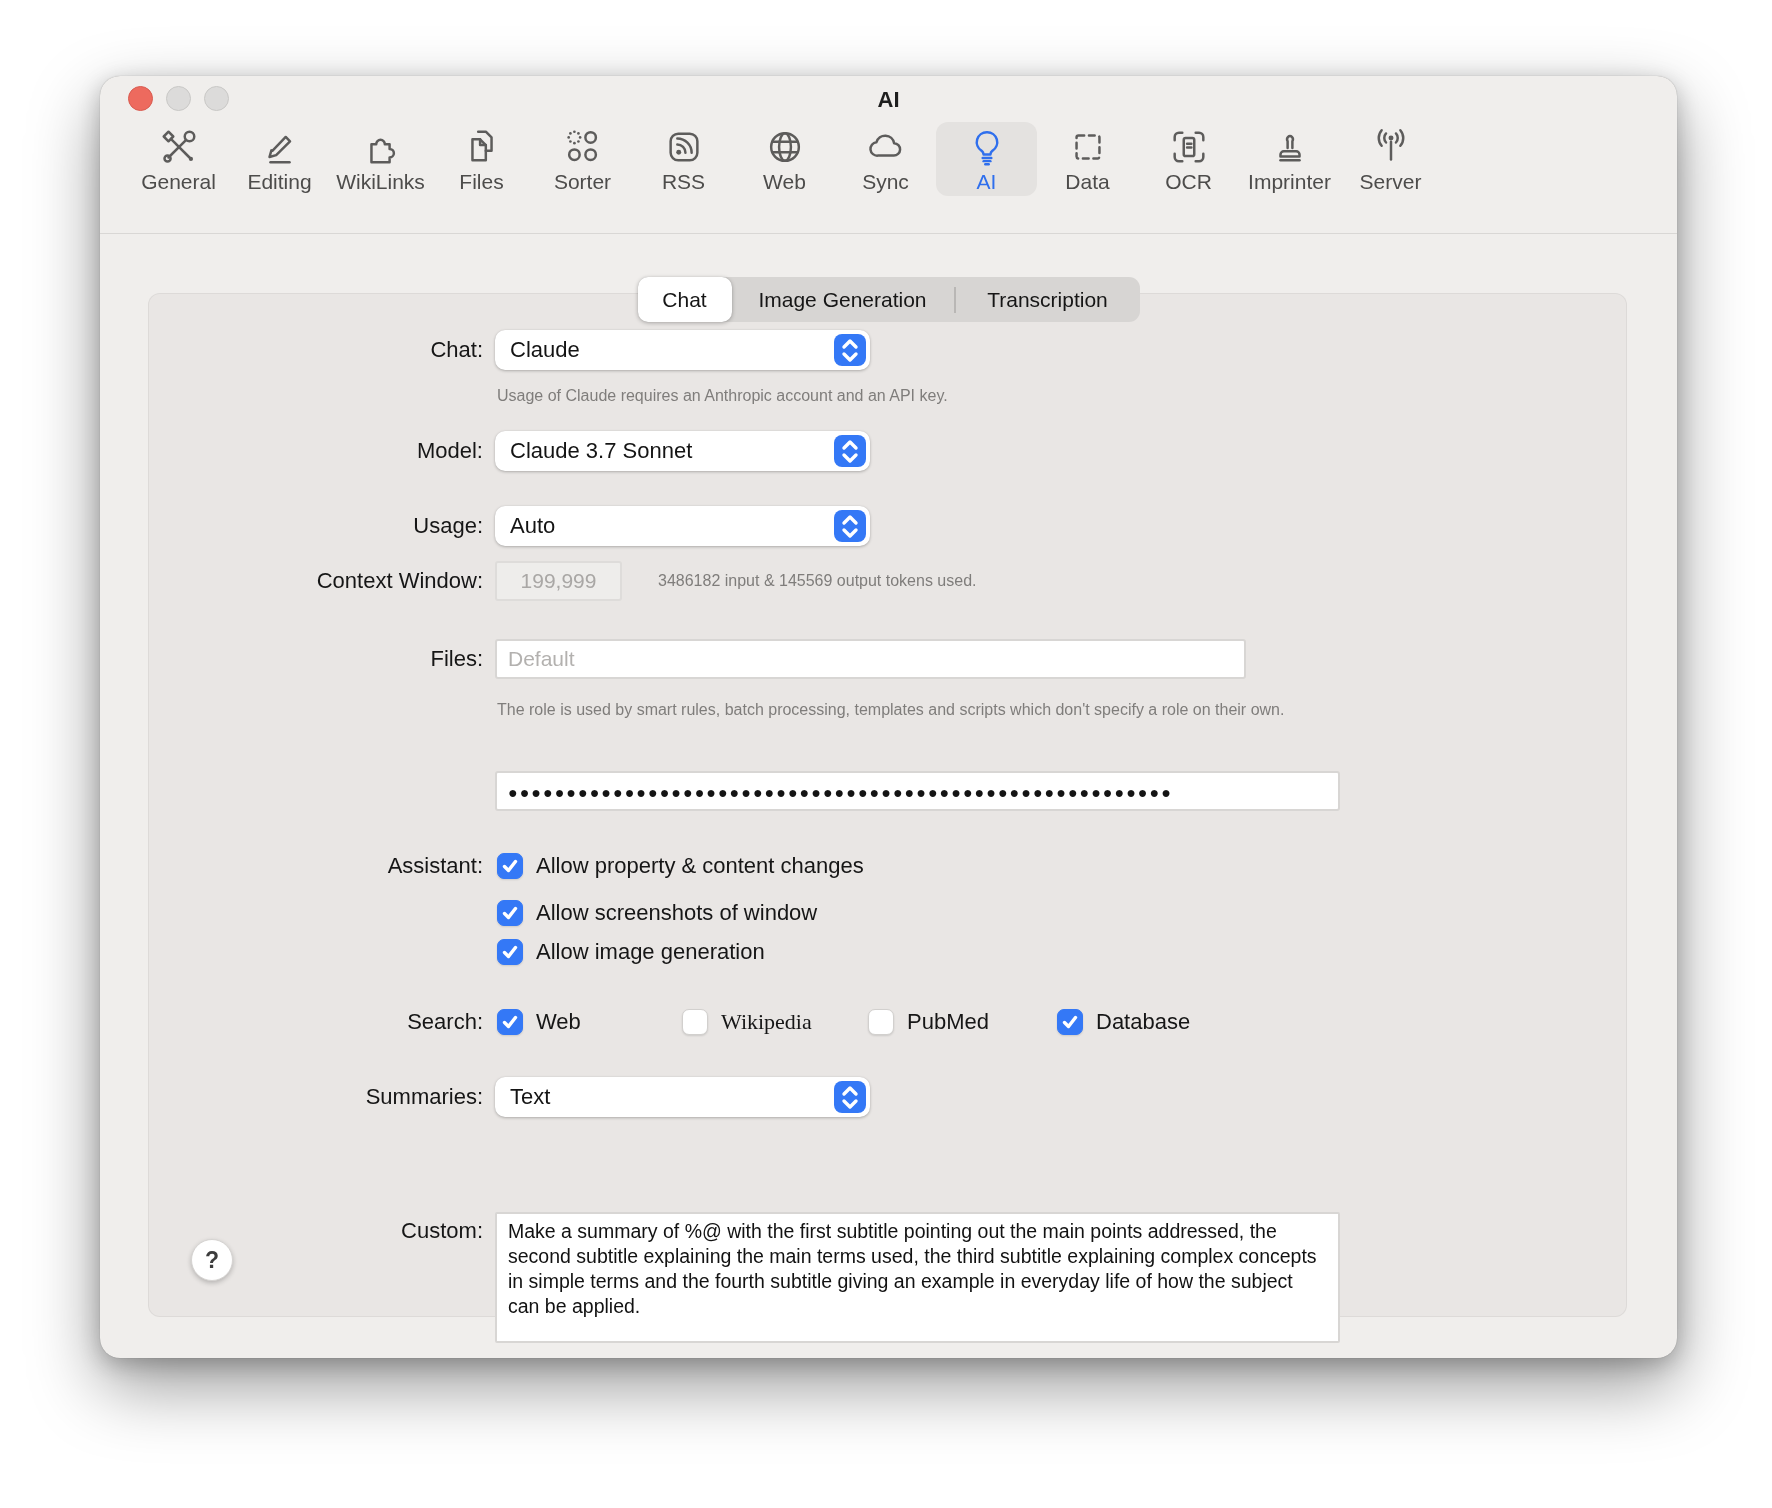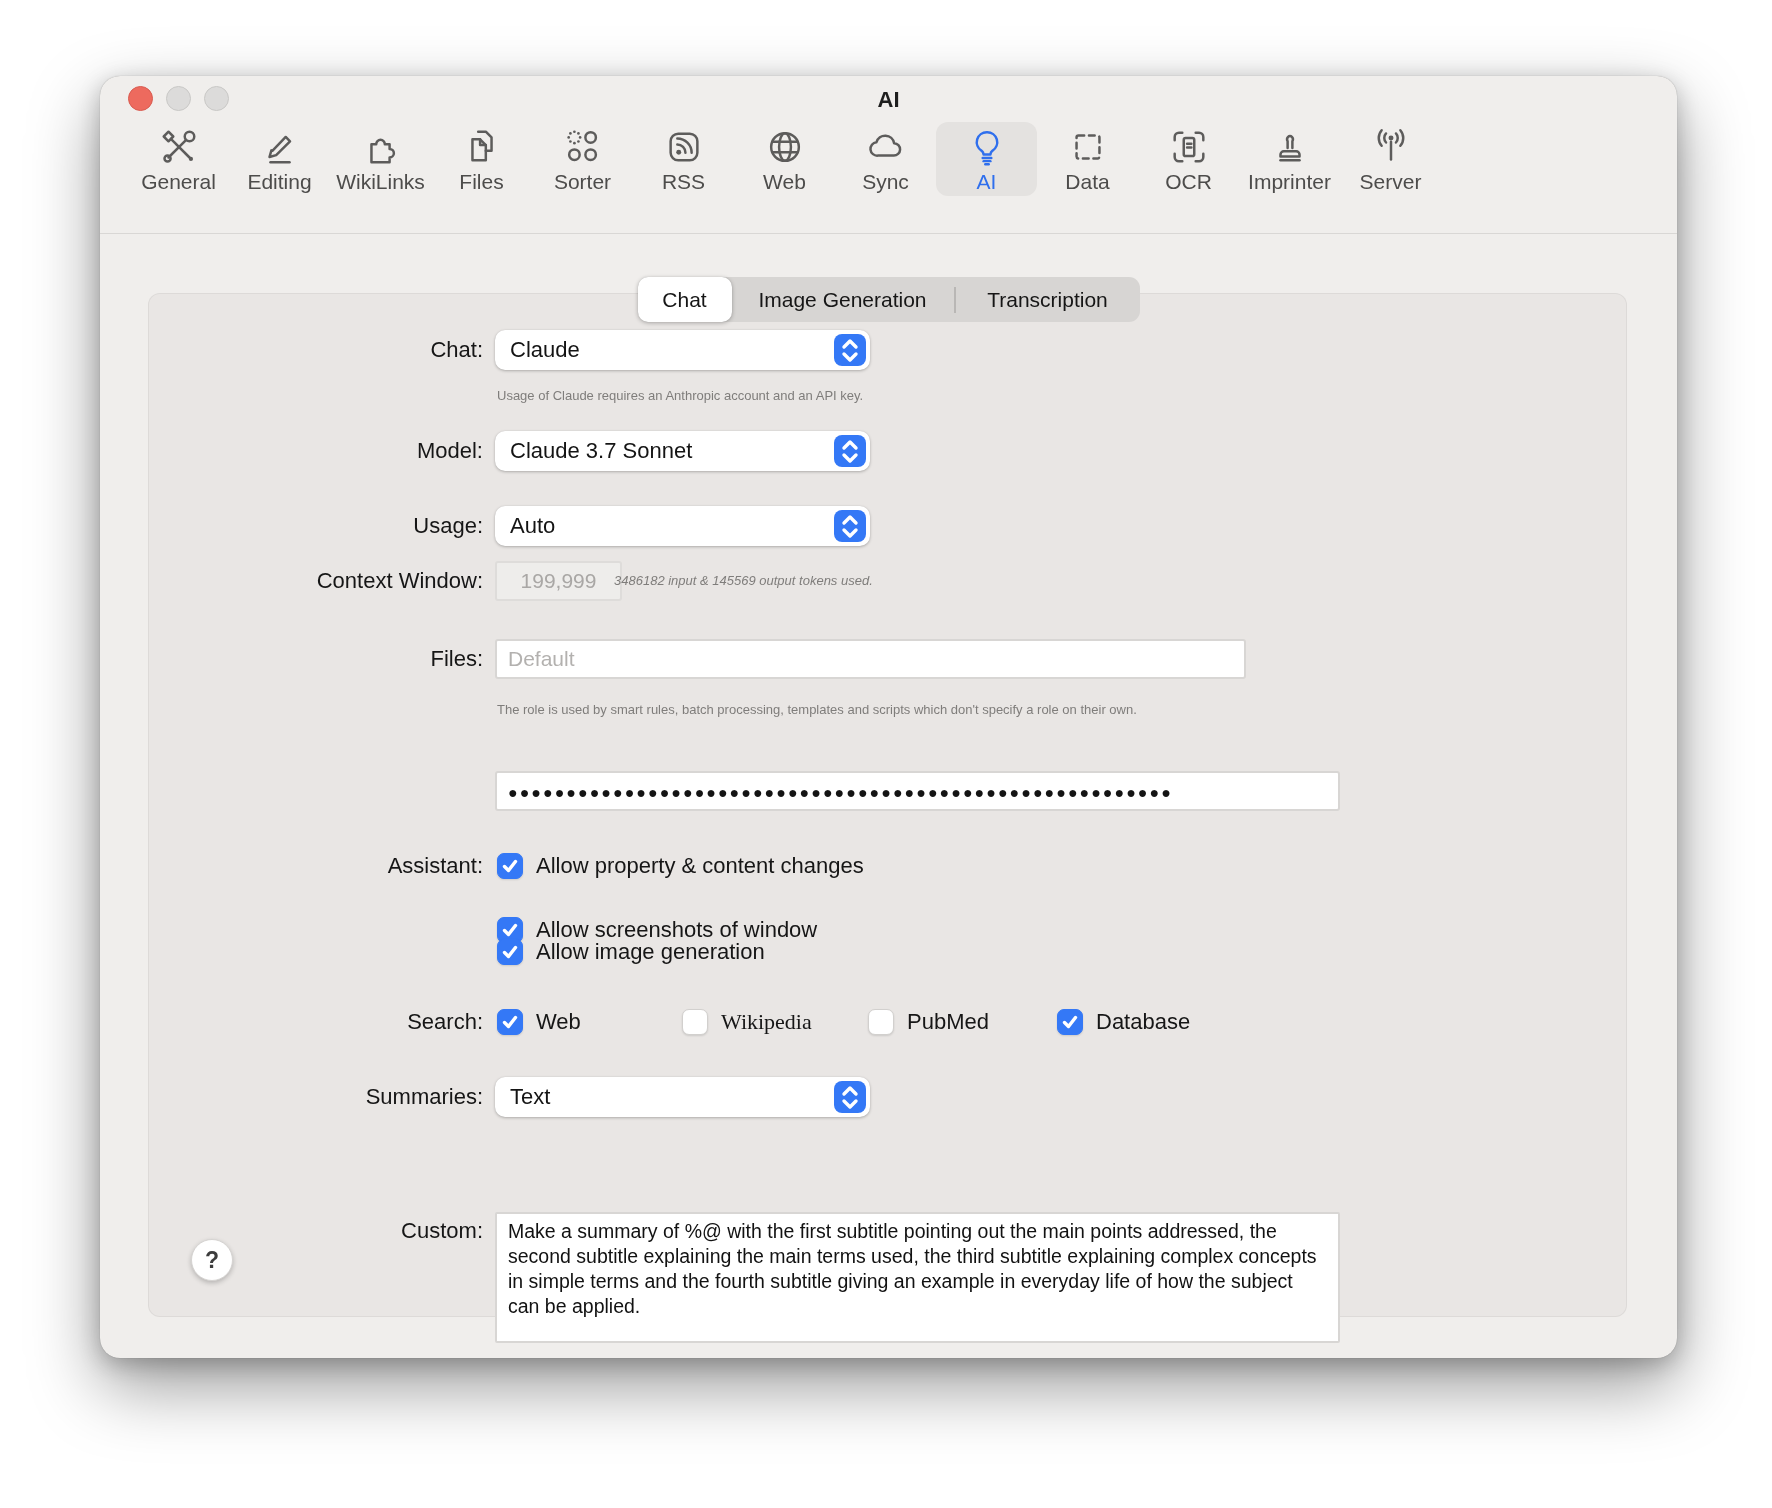--- a/index.html
+++ b/index.html
@@ -41,21 +41,21 @@
                width:502px; height:45px; background:#d7d5d3; border-radius:11px;
                display:flex; align-items:center; }
   .seg { height:45px; line-height:45px; text-align:center; font-size:21px; color:#161616; cursor:default; }
   .seg.selected { background:#ffffff; border-radius:10px; box-shadow:0 1px 4px rgba(0,0,0,.28), 0 0 1px rgba(0,0,0,.15); }
   .seg-div { width:2px; height:26px; background:#b9b7b5; }
 
   
   .row { position:absolute; left:0; width:1577px; }
   .flabel { position:absolute; left:0; top:0; width:383px; text-align:right;
             font-size:22px; font-weight:500; color:#161616; }
-  .helper { position:absolute; font-size:13px; color:#7f7d7b; line-height:28px; }
+  .helper { position:absolute; font-size:16px; color:#7f7d7b; line-height:28px; }
 
   .popup { position:absolute; left:395px; width:375px; height:40px; background:#ffffff;
            border-radius:10px; box-shadow:0 1px 3px rgba(0,0,0,.25), 0 0 1px rgba(0,0,0,.12); cursor:default; }
   .popup-value { position:absolute; left:15px; top:0; line-height:40px; font-size:22px; color:#141414; }
   .popup-cap { position:absolute; right:4px; top:4px; width:32px; height:32px; border-radius:8px;
                background:#3478f6; display:flex; align-items:center; justify-content:center; }
   .popup-cap svg { stroke:#ffffff; fill:none; stroke-width:3.4; stroke-linecap:round; stroke-linejoin:round; }
 
   .tfield { position:absolute; left:395px; height:40px; background:#ffffff;
             border:2px solid #d8d6d4; border-radius:3px; font-size:21px; color:#141414;
@@ -288,21 +288,21 @@
               <path d="M10 13 l6 -6 6 6"></path>
               <path d="M10 20 l6 6 6 -6"></path>
             </svg>
           </span>
       </div>
     </div>
 
     <div class="row" style="top:485px; height:40px;">
       <span class="flabel" style="line-height:40px">Context Window:</span>
       <input class="tfield disabled" style="width: 127px; text-align: center;" disabled="" value="199,999">
-      <span class="helper" style="left:514px; top:0; line-height:40px;font-style:italic;">3486182 input &amp; 145569 output tokens used.</span>
+      <span class="helper" style="left:558px; top:0; line-height:40px;">3486182 input &amp; 145569 output tokens used.</span>
     </div>
 
     <div class="row" style="top:563px; height:40px;">
       <span class="flabel" style="line-height:40px">Files:</span>
       <input class="tfield" style="width: 751px;" placeholder="Default">
     </div>
     <div class="helper" style="left:397px; top:620px; width:845px;">The role is used by smart rules, batch processing, templates and scripts which don't specify a role on their own.</div>
 
     <div class="row" style="top:695px; height:40px;">
       <div class="tfield dots" style="width:845px; line-height:34px;">●●●●●●●●●●●●●●●●●●●●●●●●●●●●●●●●●●●●●●●●●●●●●●●●●●●●●●●●●</div>
@@ -312,21 +312,21 @@
       <span class="flabel" style="line-height:27px">Assistant:</span>
       <div class="checkrow" style="left:397px;">
         <span class="box checked">
             <svg width="20" height="20" viewBox="0 0 20 20">
               <path d="M4.5 10.5 l4 4 7 -9"></path>
             </svg>
           </span>
         <span class="clabel">Allow property &amp; content changes</span>
       </div>
     </div>
-    <div class="row" style="top:840px; height:27px;">
+    <div class="row" style="top:823px; height:27px;">
       <div class="checkrow" style="left:397px;">
         <span class="box checked">
             <svg width="20" height="20" viewBox="0 0 20 20">
               <path d="M4.5 10.5 l4 4 7 -9"></path>
             </svg>
           </span>
         <span class="clabel">Allow screenshots of window</span>
       </div>
     </div>
     <div class="row" style="top:862px; height:27px;">

